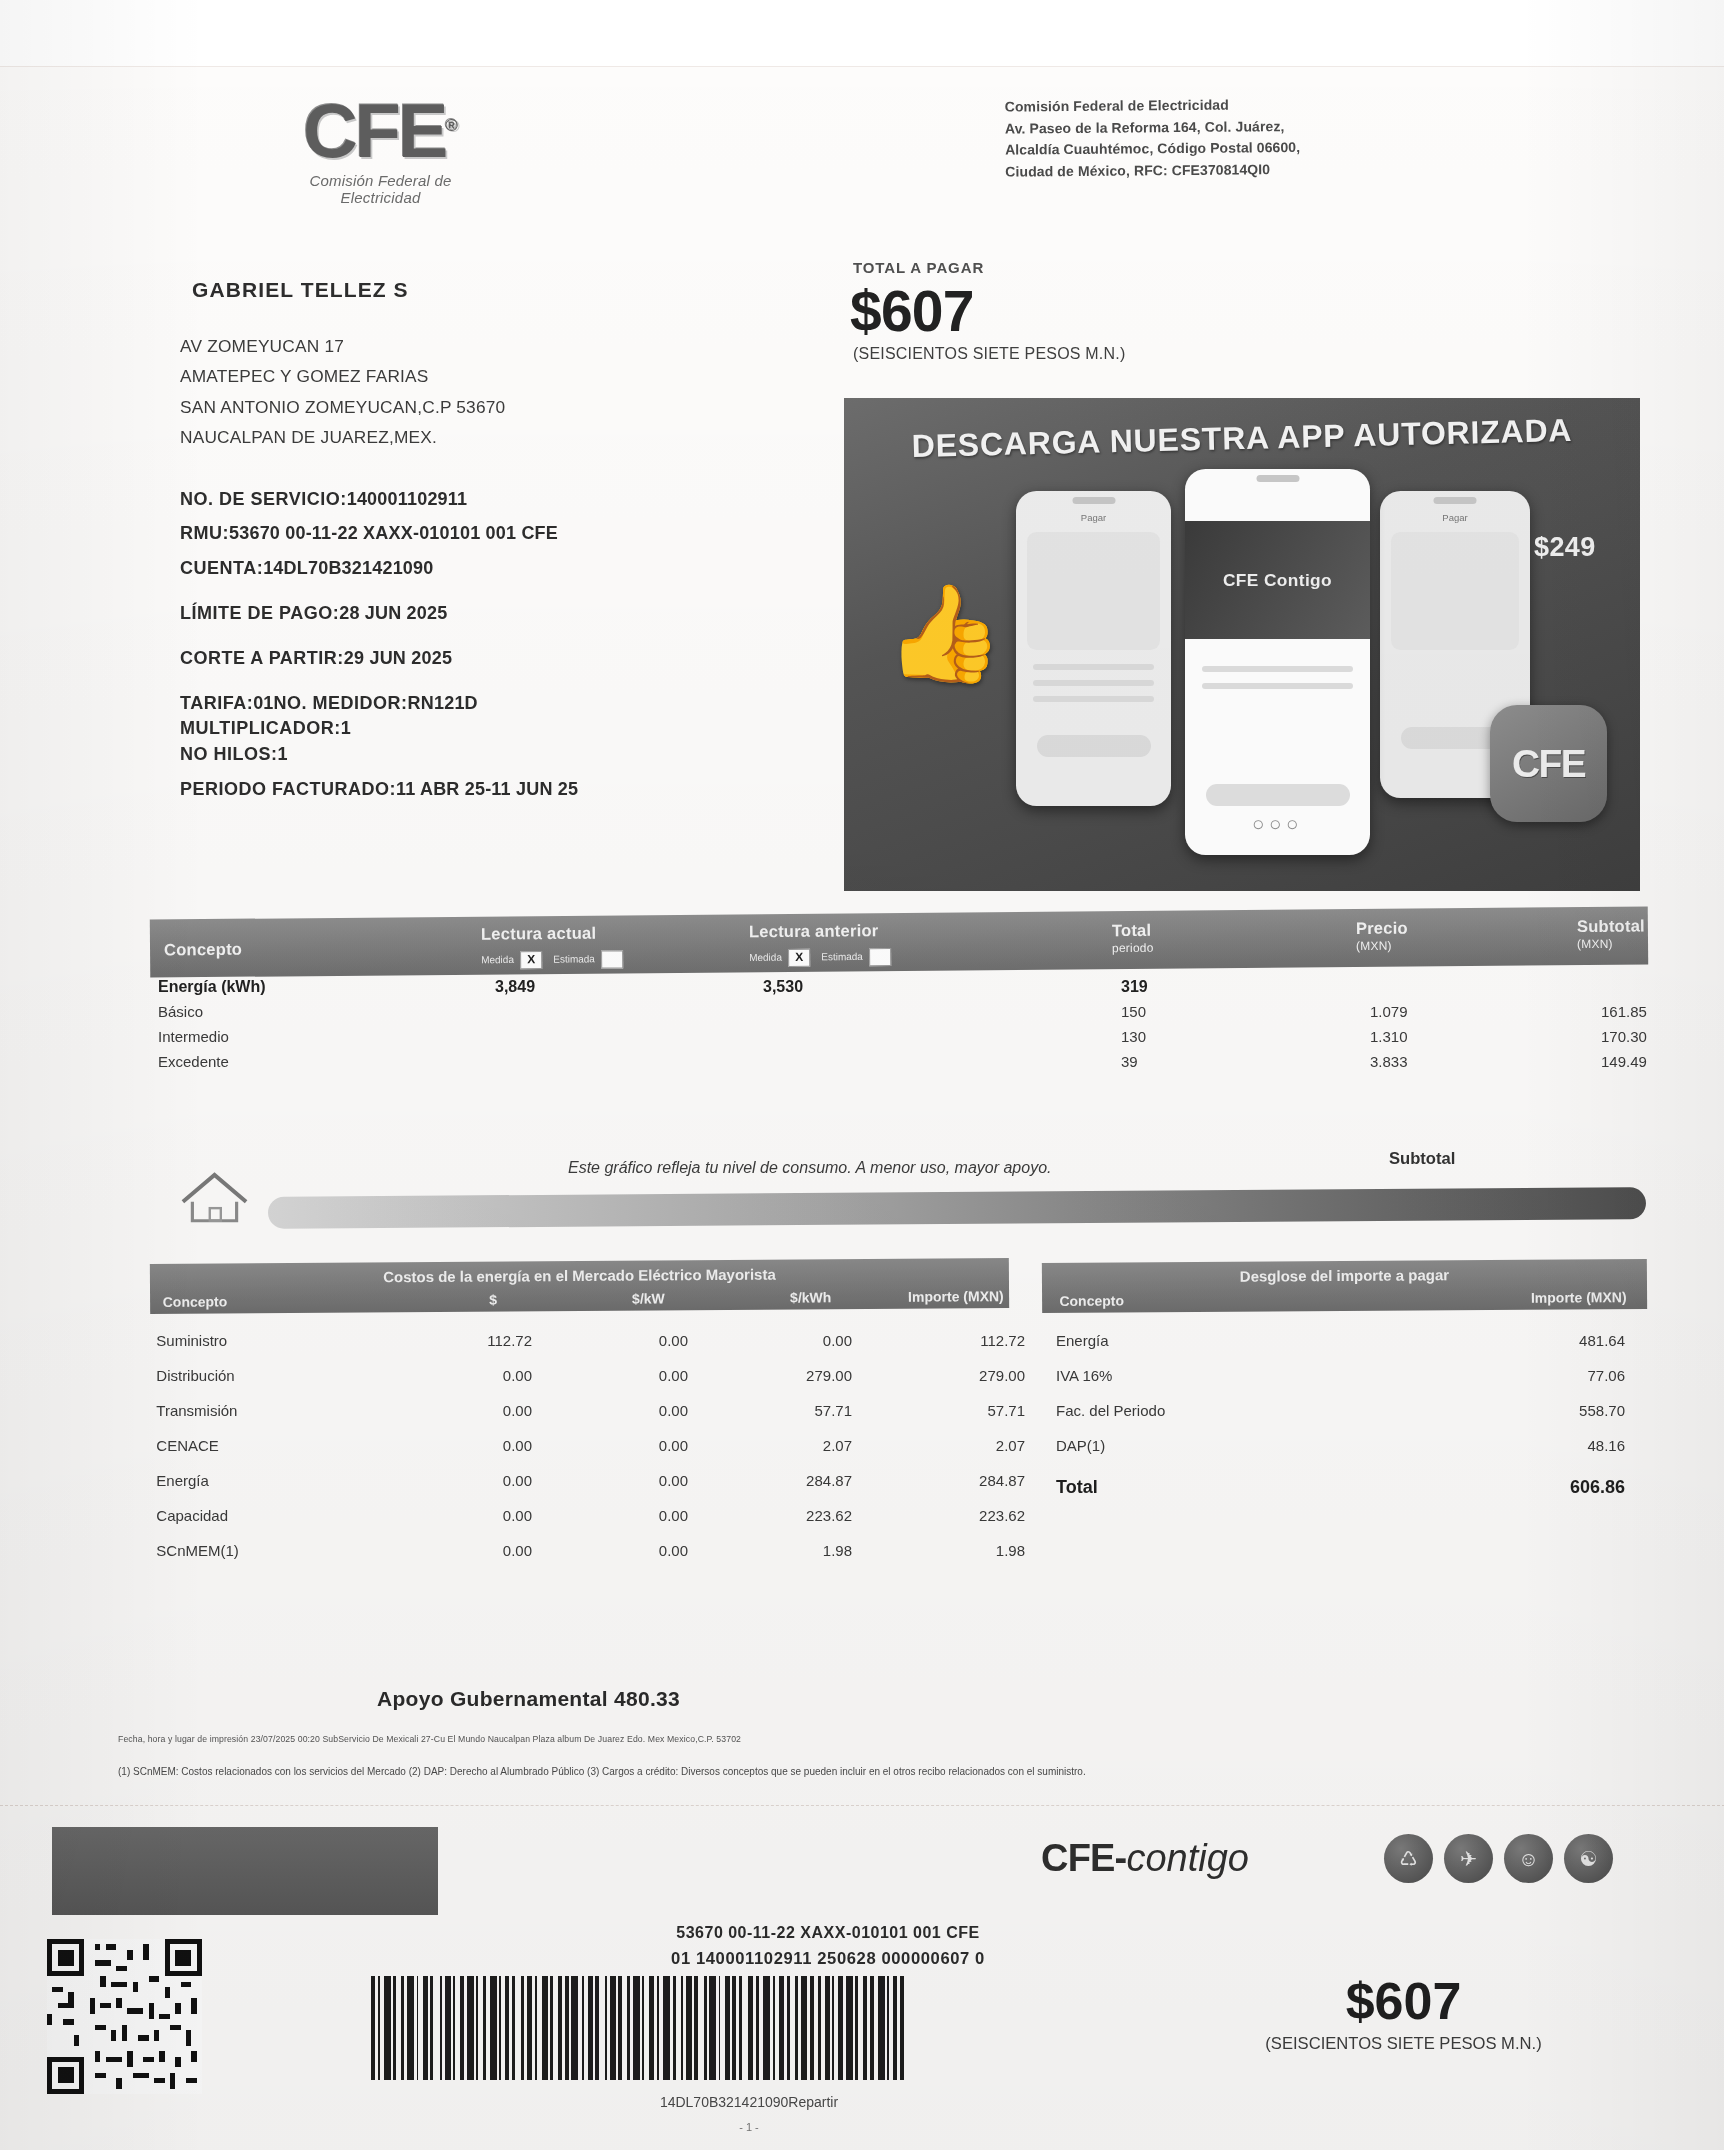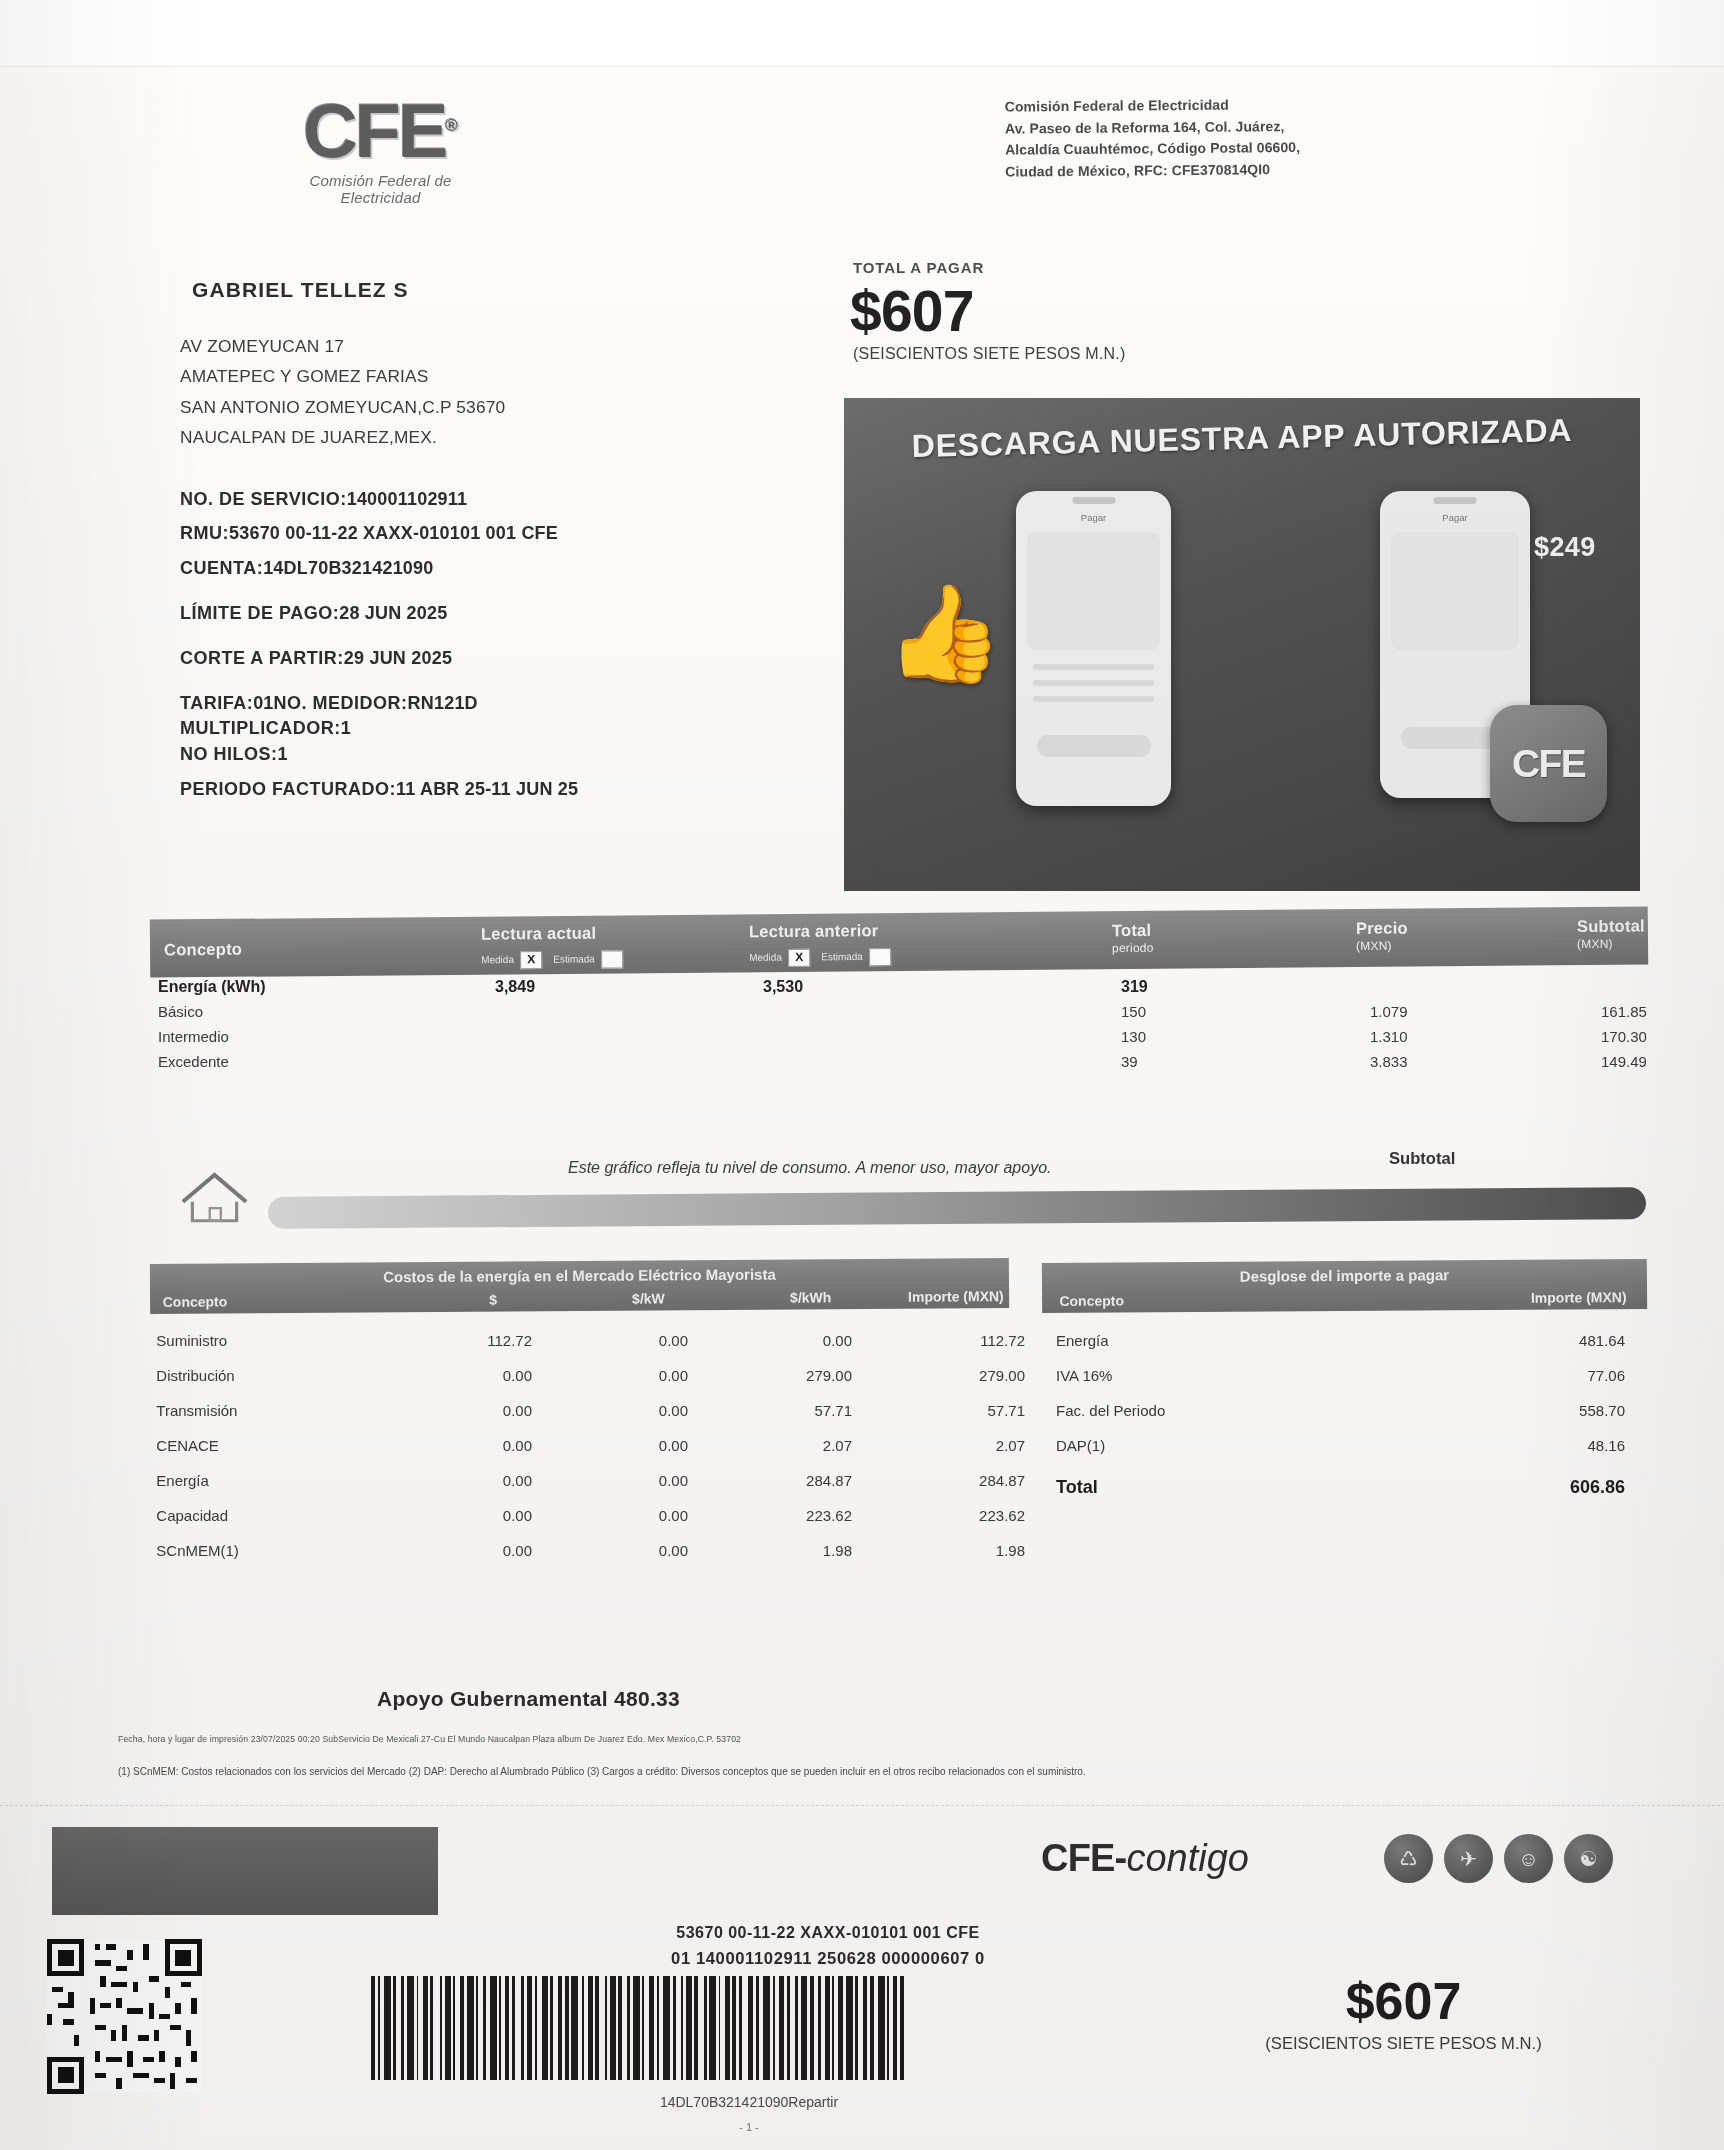--- a/index.html
+++ b/index.html
@@ -457,20 +457,28 @@
     <div class="phone left">
       <div class="notch"></div>
       <div class="hdr">Pagar</div>
       <div class="body-card"></div>
       <div class="small-line" style="top:173px"></div>
       <div class="small-line" style="top:189px"></div>
       <div class="small-line" style="top:205px"></div>
       <div class="btn-pill"></div>
     </div>
 
+    <div class="phone mid">
+      <div class="notch"></div>
+      <div class="dark-band">CFE Contigo</div>
+      <div class="small-line" style="top:197px"></div>
+      <div class="small-line" style="top:214px"></div>
+      <div class="btn-pill"></div>
+      <div class="dots">○○○</div>
+    </div>
 
     <div class="phone right">
       <div class="notch"></div>
       <div class="hdr">Pagar</div>
       <div class="body-card"></div>
       <div class="btn-pill"></div>
     </div>
 
     <div class="promo-amount">$249</div>
     <div class="thumb">👍</div>

